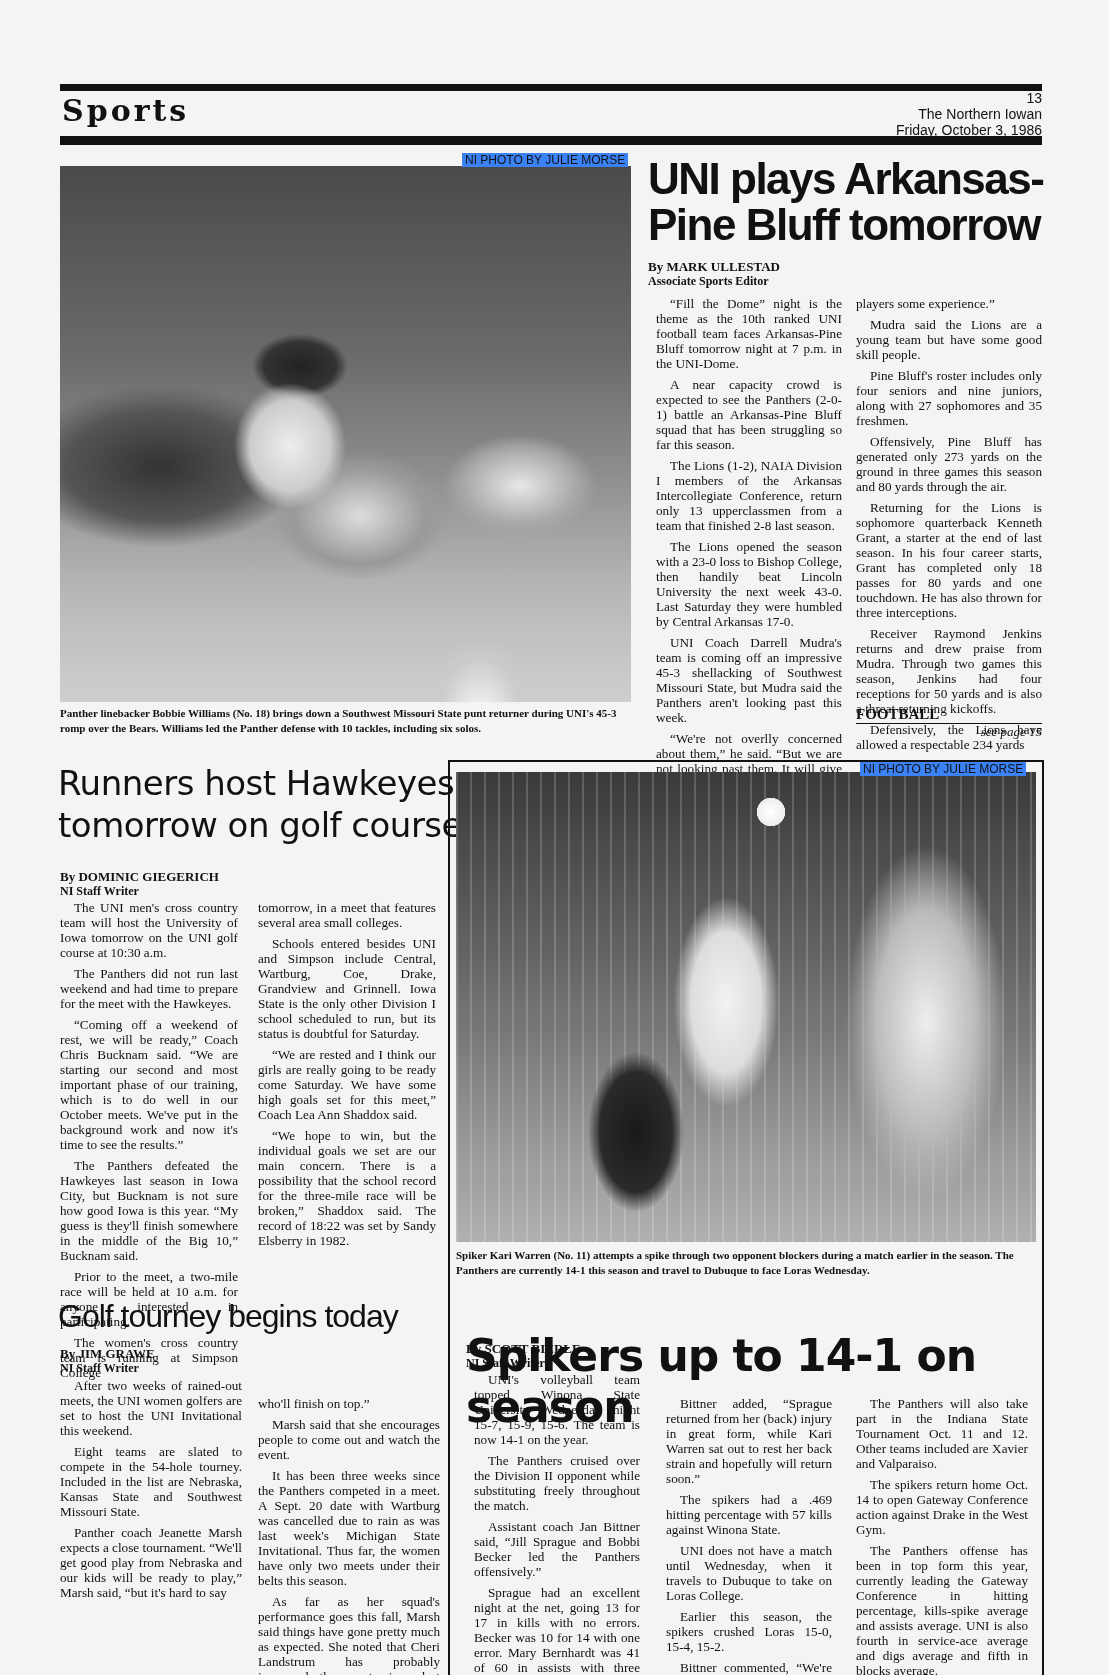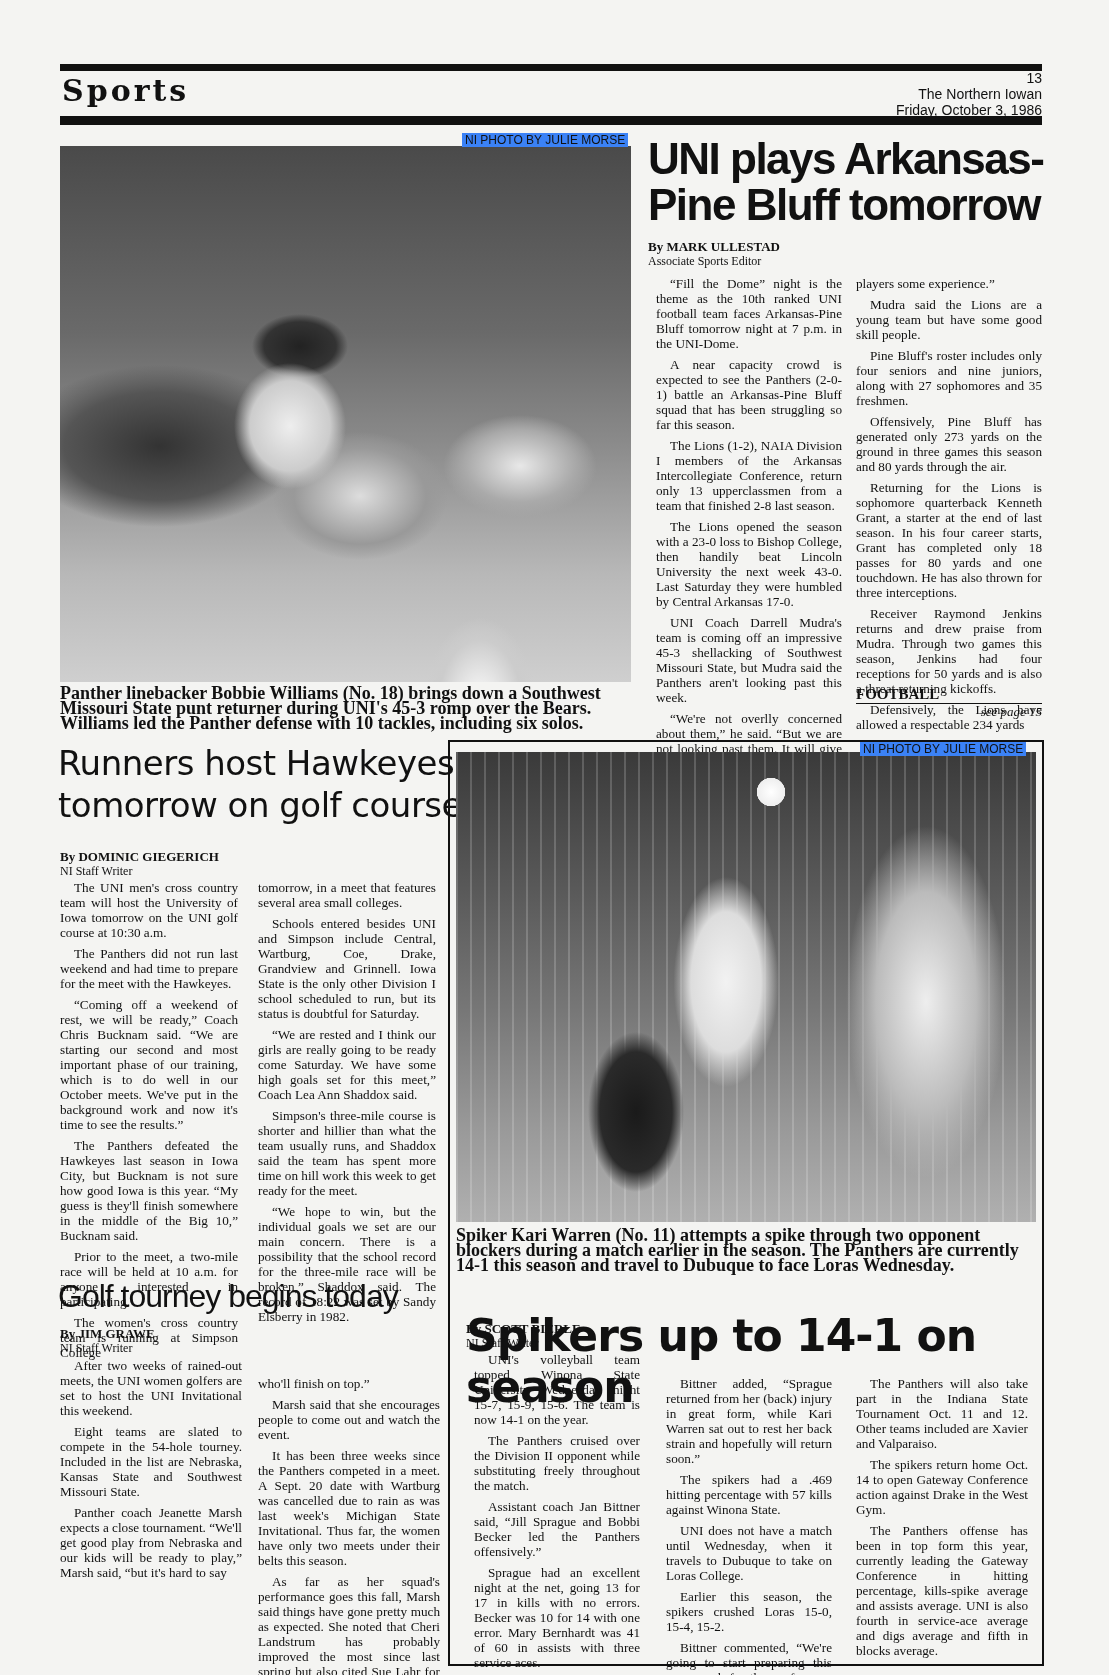--- a/index.html
+++ b/index.html
@@ -1,42 +1,42 @@
 <!DOCTYPE html>
 <html><head>
 <meta charset="utf-8">
 <style>
   html, body { margin:0; padding:0; }
   body {
     width:1109px; height:1675px; position:relative; overflow:hidden;
     background:#f4f4f2; color:#111;
     font-family:"Liberation Serif", serif;
   }
-  .abs { position:absolute; }
+  .abs { position:absolute;margin-top:20px; }
   .rule-top { left:60px; top:64px; width:982px; height:7px; background:#111; }
   .rule-bot { left:60px; top:116px; width:982px; height:9px; background:#111; }
   .section-title { left:62px; top:73px; font-family:"DejaVu Serif", serif; font-size:30px; font-weight:bold; letter-spacing:3px; }
   .masthead-right { right:67px; top:70px; text-align:right; font-family:"Liberation Sans", sans-serif; font-size:14px; line-height:16px; }
   .photo { background:#777; overflow:hidden; }
   .photo-football {
     left:60px; top:146px; width:571px; height:536px;
     background:
       radial-gradient(ellipse 80px 90px at 230px 280px, #eee 0%, #ccc 50%, transparent 70%),
       radial-gradient(ellipse 110px 80px at 300px 350px, #ddd 0%, #999 60%, transparent 80%),
       radial-gradient(ellipse 60px 40px at 240px 200px, #222 0%, #333 60%, transparent 80%),
       radial-gradient(ellipse 90px 60px at 460px 320px, #e8e8e8 0%, #aaa 60%, transparent 85%),
       radial-gradient(ellipse 70px 110px at 420px 560px, #fff 0%, #ccc 60%, transparent 80%),
       radial-gradient(ellipse 160px 90px at 100px 300px, #333 0%, #555 60%, transparent 90%),
       linear-gradient(180deg, #4a4a4a 0%, #6a6a6a 35%, #8a8a8a 55%, #b8b8b8 80%, #cfcfcf 100%);
   }
   .photo-credit { font-family:"Liberation Sans", sans-serif; font-size:12px; background:#3b82f6; padding:0 3px; }
-  .caption { font-family:"Liberation Serif", serif; font-weight:bold; font-size:18px; line-height:15px; }
+  .caption { font-family:"Liberation Serif", serif; font-weight:bold; font-size:11px; line-height:15px; }
   .headline-sans { font-family:"Liberation Sans", sans-serif; font-weight:bold; }
   .byline { font-weight:bold; font-size:13px; line-height:14px; }
-  .byline-sub { font-weight:normal; font-size:12px; }
+  .byline-sub { font-weight:bold; font-size:12px; }
   .col { font-size:13.2px; line-height:15px; text-align:justify; }
   .col p { margin:0 0 6px 0; text-indent:14px; }
   .jump-label { font-weight:bold; font-size:15px; border-bottom:1.5px solid #111; }
   .jump-page { font-style:italic; font-size:13px; text-align:right; }
   .vb-box { left:448px; top:740px; width:596px; height:926px; border:2px solid #111; box-sizing:border-box; }
   .photo-volley {
     left:456px; top:752px; width:580px; height:470px;
     background:
       radial-gradient(circle 20px at 315px 40px, #fff 0%, #eee 70%, transparent 72%),
       radial-gradient(ellipse 70px 140px at 270px 230px, #f2f2f2 0%, #ddd 50%, transparent 75%),
@@ -106,21 +106,20 @@
   <p>The Panthers did not run last weekend and had time to prepare for the meet with the Hawkeyes.</p>
   <p>“Coming off a weekend of rest, we will be ready,” Coach Chris Bucknam said. “We are starting our second and most important phase of our training, which is to do well in our October meets. We've put in the background work and now it's time to see the results.”</p>
   <p>The Panthers defeated the Hawkeyes last season in Iowa City, but Bucknam is not sure how good Iowa is this year. “My guess is they'll finish somewhere in the middle of the Big 10,” Bucknam said.</p>
   <p>Prior to the meet, a two-mile race will be held at 10 a.m. for anyone interested in participating.</p>
   <p>The women's cross country team is running at Simpson College</p>
 </div>
 <div class="abs col" style="left:258px; top:880px; width:178px;">
   <p style="text-indent:0">tomorrow, in a meet that features several area small colleges.</p>
   <p>Schools entered besides UNI and Simpson include Central, Wartburg, Coe, Drake, Grandview and Grinnell. Iowa State is the only other Division I school scheduled to run, but its status is doubtful for Saturday.</p>
   <p>“We are rested and I think our girls are really going to be ready come Saturday. We have some high goals set for this meet,” Coach Lea Ann Shaddox said.</p>
-  <p>Simpson's three-mile course is shorter and hillier than what the team usually runs, and Shaddox said the team has spent more time on hill work this week to get ready for the meet.</p>
   <p>“We hope to win, but the individual goals we set are our main concern. There is a possibility that the school record for the three-mile race will be broken,” Shaddox said. The record of 18:22 was set by Sandy Elsberry in 1982.</p>
 </div>
 
 <div class="abs headline-sans" style="left:58px; top:1278px; font-size:32px; font-weight:normal; letter-spacing:-1px;">Golf tourney begins today</div>
 <div class="abs" style="left:60px; top:1327px;">
   <div class="byline">By JIM GRAWE</div>
   <div class="byline-sub">NI Staff Writer</div>
 </div>
 <div class="abs col" style="left:60px; top:1358px; width:182px;">
   <p>After two weeks of rained-out meets, the UNI women golfers are set to host the UNI Invitational this weekend.</p>

